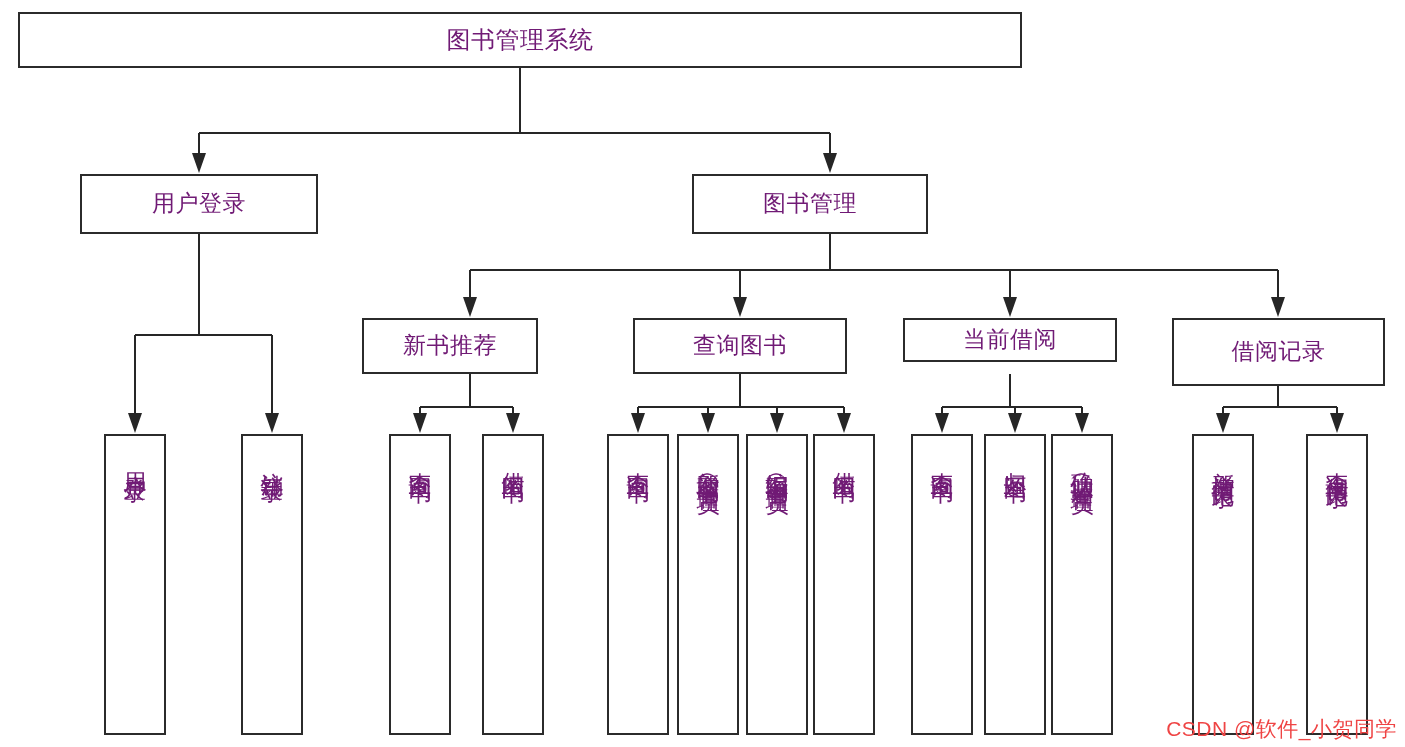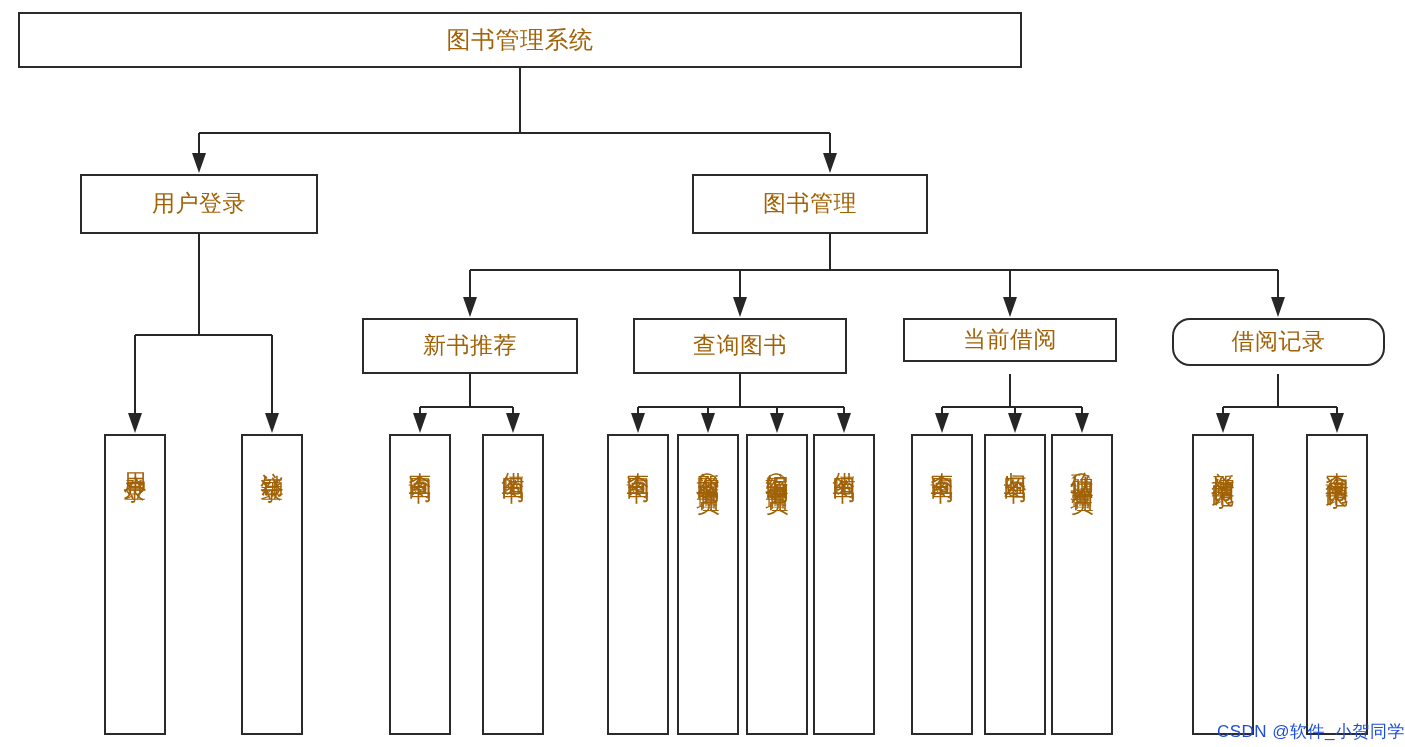--- a/index.html
+++ b/index.html
@@ -31,21 +31,21 @@
     background: #ffffff;
     border: 2px solid #2b2b2b;
     display: flex;
     align-items: center;
     justify-content: center;
     color: #4a4a4a;
   }
   .node .label {
     display: block;
     text-align: center;
-    color: #a16207;
+    color: #701a75;
     letter-spacing: 0.5px;
   }
   .node.horizontal .label {
     writing-mode: horizontal-tb;
     font-size: 23px;
     line-height: 1.1;
   }
   .node.vertical {
     align-items: flex-start;
     justify-content: center;
@@ -57,24 +57,24 @@
     font-size: 23px;
     line-height: 1.18;
     letter-spacing: 3px;
     max-height: 290px;
   }
   .node.root .label {
     font-size: 24px;
   }
   .watermark {
     position: absolute;
-    right: 0;
+    right: 8px;
     bottom: 4px;
-    font-size: 17px;
-    color: #1d4ed8;
+    font-size: 21px;
+    color: #ef4444;
     white-space: nowrap;
     letter-spacing: 0.5px;
   }
 </style>
 </head>
 <body>
 
 <div id="canvas">
 
   <svg id="wires" viewBox="0 0 1405 747" xmlns="http://www.w3.org/2000/svg">
@@ -135,30 +135,30 @@
   <div id="nodes">
       <div class="node root horizontal" style="left: 18px; top: 12px; width: 1004px; height: 56px;">
         <span class="label">图书管理系统</span>
       </div>
       <div class="node level2 horizontal" style="left: 80px; top: 174px; width: 238px; height: 60px;">
         <span class="label">用户登录</span>
       </div>
       <div class="node level2 horizontal" style="left: 692px; top: 174px; width: 236px; height: 60px;">
         <span class="label">图书管理</span>
       </div>
-      <div class="node level3 horizontal" style="left: 362px; top: 318px; width: 216px; height: 56px;">
+      <div class="node level3 horizontal" style="left: 362px; top: 318px; width: 176px; height: 56px;">
         <span class="label">新书推荐</span>
       </div>
       <div class="node level3 horizontal" style="left: 633px; top: 318px; width: 214px; height: 56px;">
         <span class="label">查询图书</span>
       </div>
       <div class="node level3 horizontal" style="left: 903px; top: 318px; width: 214px; height: 44px;">
         <span class="label">当前借阅</span>
       </div>
-      <div class="node level3 horizontal" style="left: 1172px; top: 318px; width: 213px; height: 48px; border-radius: 18px;">
+      <div class="node level3 horizontal" style="left: 1172px; top: 318px; width: 213px; height: 68px;">
         <span class="label">借阅记录</span>
       </div>
       <div class="node leaf vertical" style="left: 104px; top: 434px; width: 62px; height: 301px;">
         <span class="label">用户登录</span>
       </div>
       <div class="node leaf vertical" style="left: 241px; top: 434px; width: 62px; height: 301px;">
         <span class="label">注销登录</span>
       </div>
       <div class="node leaf vertical" style="left: 389px; top: 434px; width: 62px; height: 301px;">
         <span class="label">查询图书</span>

